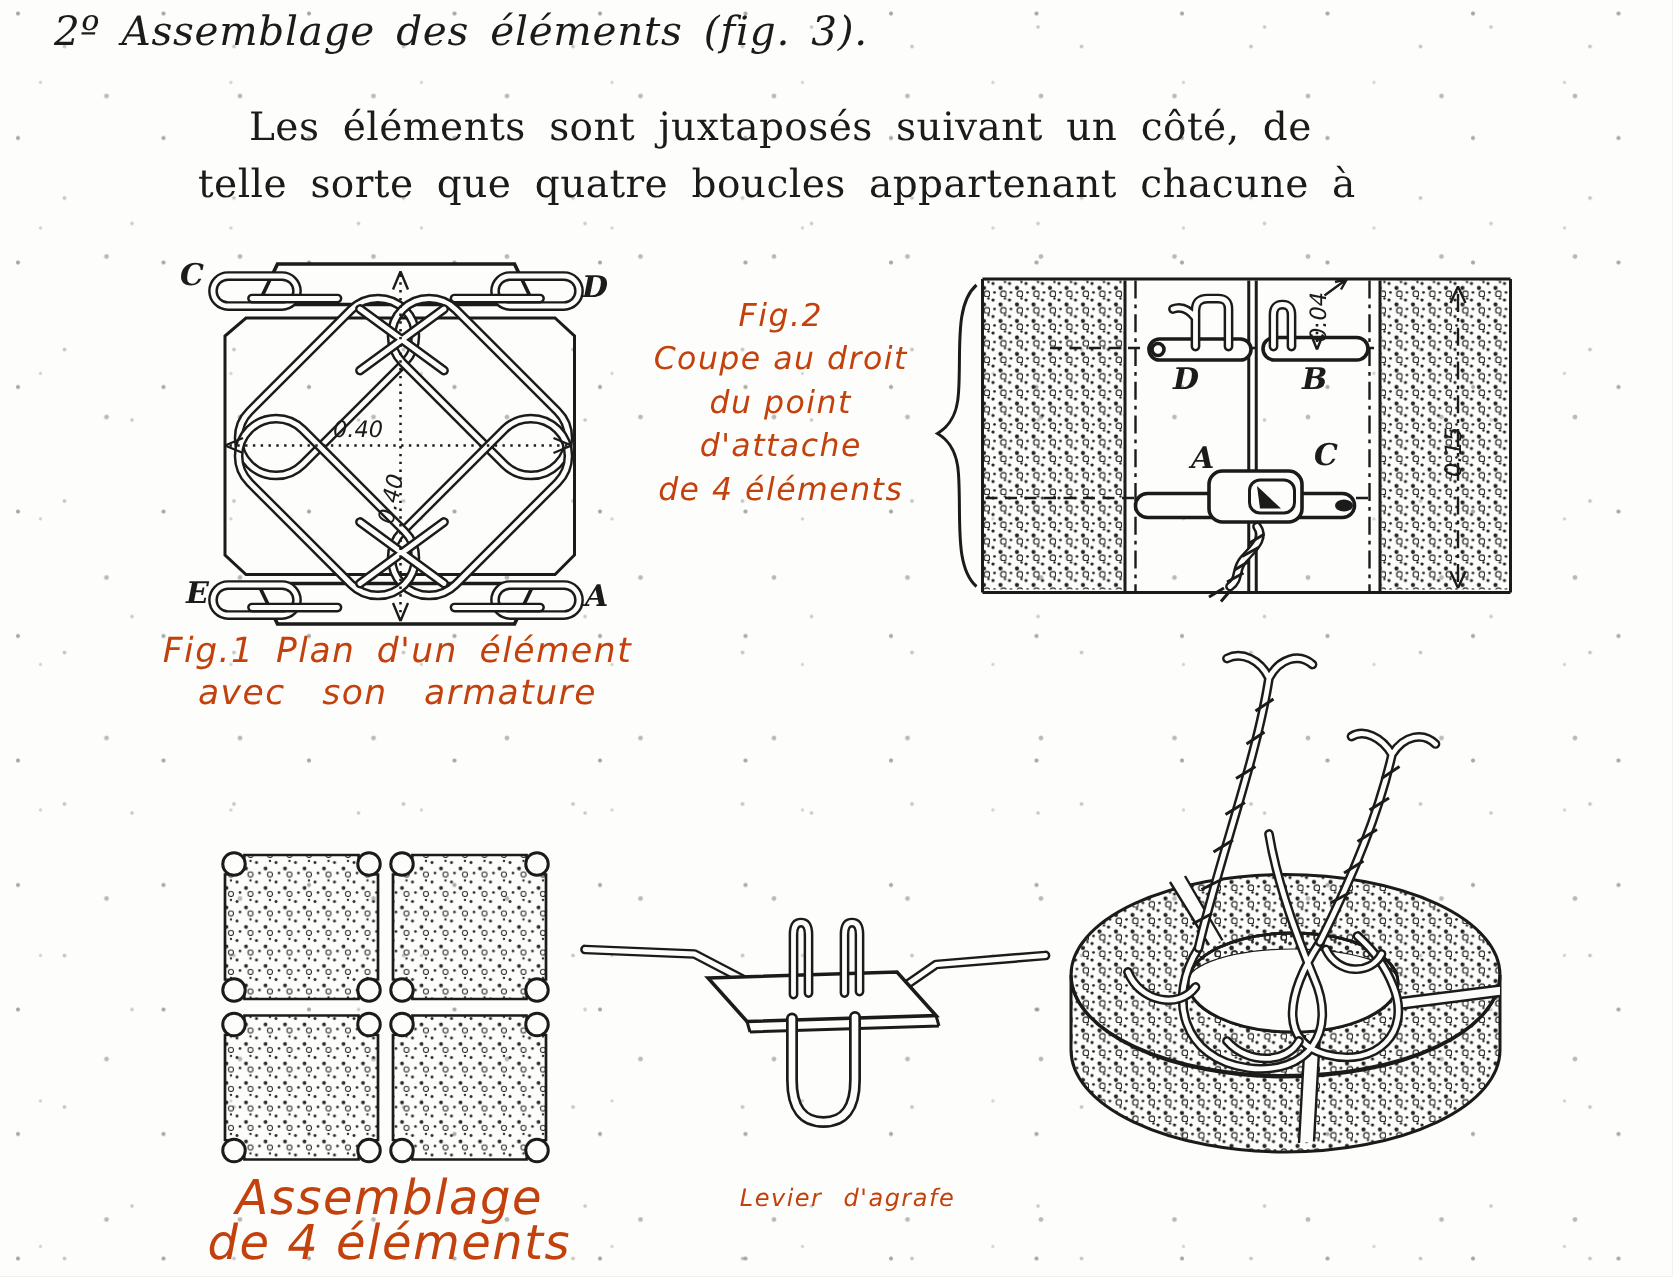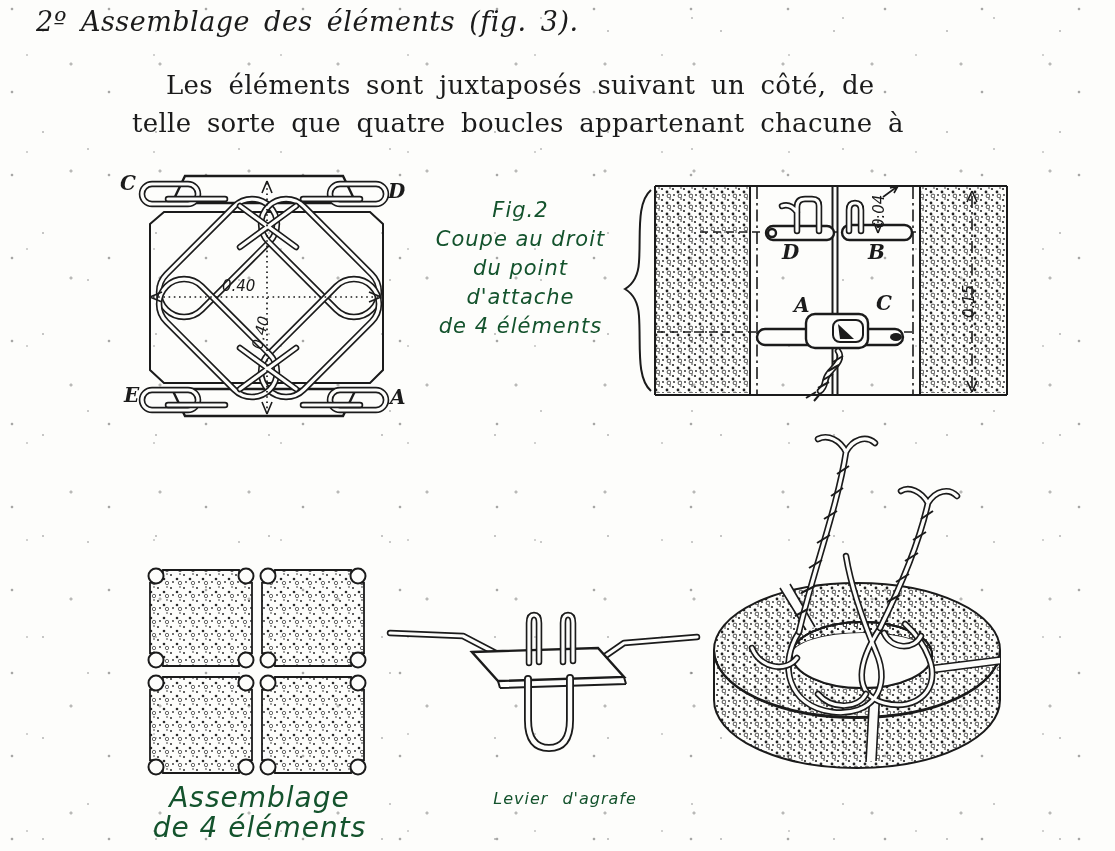--- a/index.html
+++ b/index.html
@@ -12,25 +12,25 @@
       radial-gradient(circle at 71px 64px, rgba(25,25,25,.40) 1.2px, transparent 1.9px),
       radial-gradient(circle at 27px 55px, rgba(25,25,25,.26) .8px, transparent 1.3px),
       radial-gradient(circle at 88px 18px, rgba(25,25,25,.30) .9px, transparent 1.4px);
     background-size:97px 83px,113px 101px,89px 107px,127px 97px,151px 131px;}
   .heading{position:absolute;top:6px;left:0;width:100%;text-align:left;
     font-style:italic;font-size:27px;letter-spacing:.5px;word-spacing:5px;padding-left:36px;}
   .para{position:absolute;top:66px;left:132px;width:800px;font-size:26px;
     line-height:38px;word-spacing:7px;letter-spacing:.3px;}
   .para .indent{padding-left:34px;}
   .cap{position:absolute;font-family:"DejaVu Sans",sans-serif;font-style:italic;
-    color:#14532d;text-align:center;letter-spacing:1px;}
+    color:#c2410c;text-align:center;letter-spacing:1px;}
   .cap1{left:100px;top:420px;width:330px;font-size:23px;line-height:28px;word-spacing:6px;}
   .cap1 .l2{word-spacing:16px;}
   .cap2{left:418px;top:196px;width:205px;font-size:21px;line-height:29px;}
-  .capA{left:112px;top:783px;width:295px;font-size:28px;line-height:30px;}
+  .capA{left:112px;top:783px;width:295px;font-size:32px;line-height:30px;}
   .capL{left:420px;top:789px;width:290px;font-size:16px;word-spacing:8px;}
   .capC{left:765px;top:789px;width:250px;font-size:24px;line-height:30px;}
   svg.art{position:absolute;inset:0;}
   .shp{fill:#fdfdfb;stroke:#1b1b1b;stroke-width:2.4;}
   .ln{fill:none;stroke:#1b1b1b;stroke-width:2;}
   .thin{stroke-width:1.6;}
   .w1{fill:none;stroke:#1b1b1b;stroke-width:6.5;stroke-linecap:round;stroke-linejoin:round;}
   .w2{fill:none;stroke:#fdfdfb;stroke-width:3.2;stroke-linecap:round;stroke-linejoin:round;}
   .w1b{fill:none;stroke:#1b1b1b;stroke-width:8;stroke-linecap:round;stroke-linejoin:round;}
   .w2b{fill:none;stroke:#fdfdfb;stroke-width:4.4;stroke-linecap:round;stroke-linejoin:round;}
@@ -221,20 +221,24 @@
         <use href="#acHk" class="w2"></use>
       <use href="#acS1" class="w1"></use>
         <use href="#acS1" class="w2"></use>
       <use href="#acS2" class="w1"></use>
         <use href="#acS2" class="w2"></use>
       <path class="ln" d="M837,474 L849,466 M831,496 L843,488 M824,519 L837,511 M817,543 L830,535 M809,568 L822,560 M801,593 L815,586 M795,616 L808,609
                          M921,519 L933,511 M913,540 L926,532 M905,561 L918,553 M896,582 L909,574 M887,602 L900,595" stroke-width="2.2"></path>
     </g>
   </svg>
 
+  <div class="cap cap1">
+    <div>Fig.1 Plan d'un élément</div>
+    <div class="l2">avec son armature</div>
+  </div>
 
   <div class="cap cap2">
     <div>Fig.2</div>
     <div>Coupe au droit</div>
     <div>du point d'attache</div>
     <div>de 4 éléments</div>
   </div>
 
   <div class="cap capA">
     <div>Assemblage</div>

